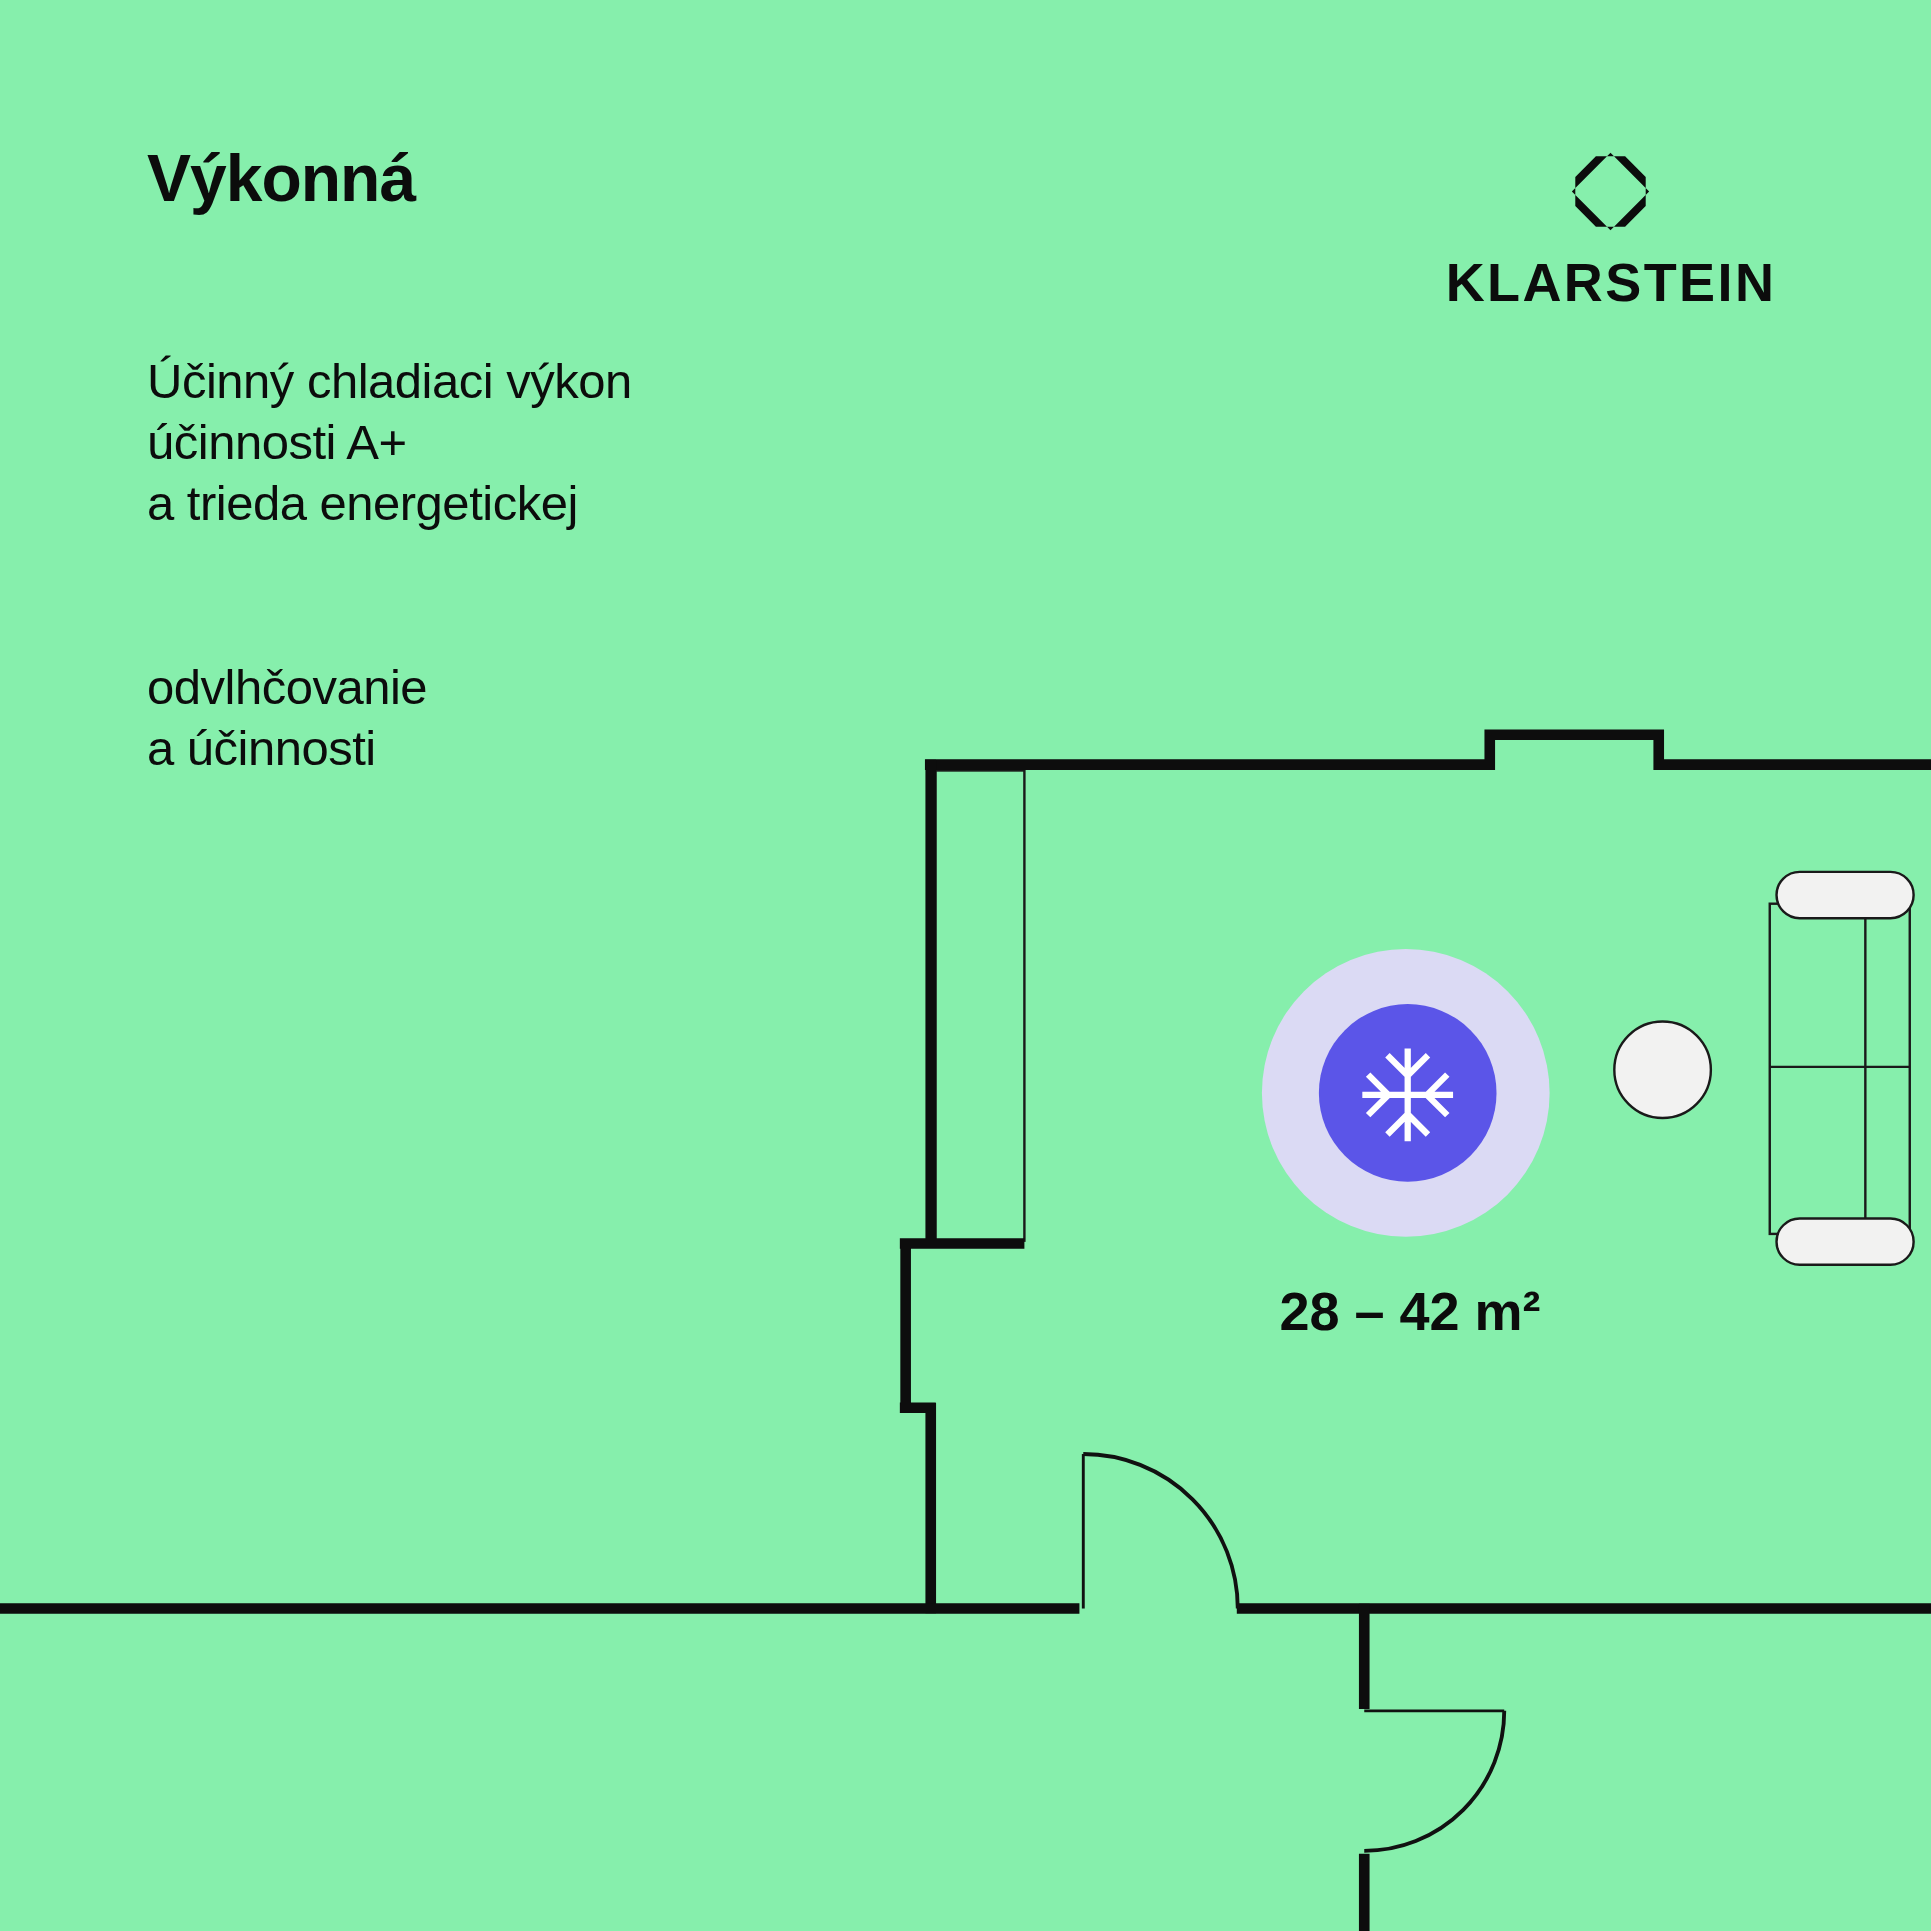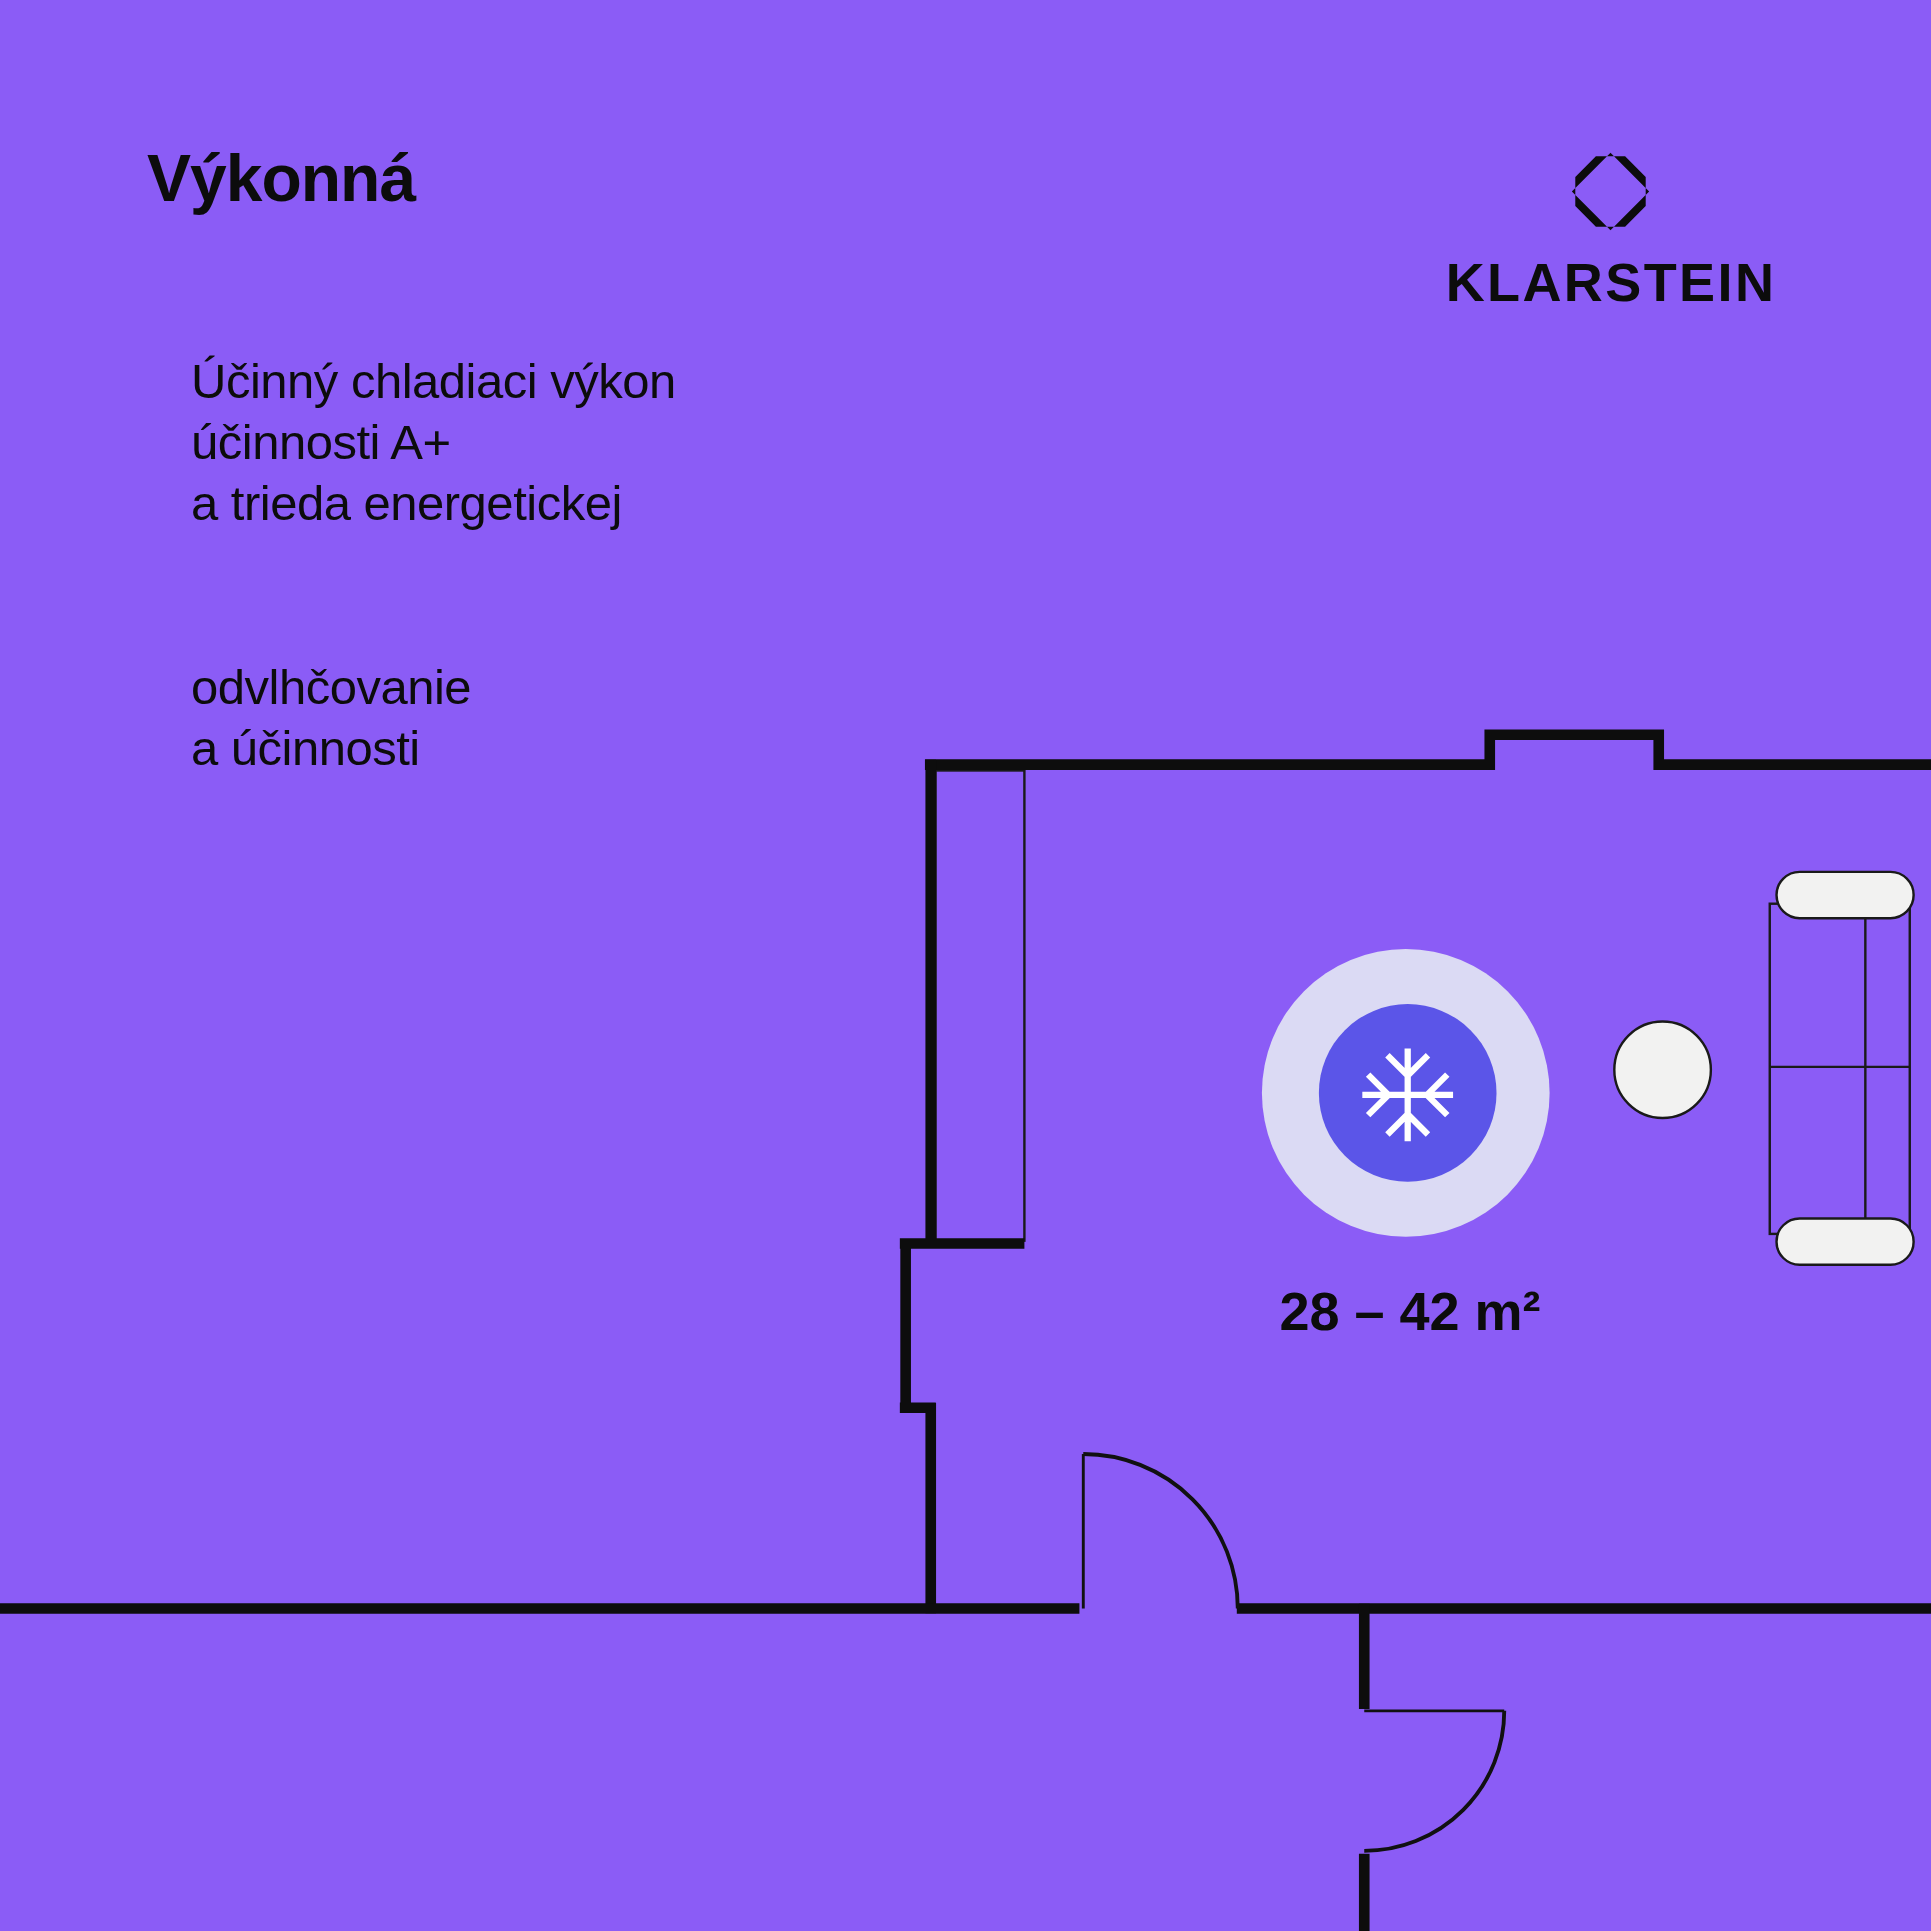--- a/index.html
+++ b/index.html
@@ -1,27 +1,27 @@
 <!DOCTYPE html>
 <html><head>
 <meta charset="utf-8">
 <style>
   html,body { margin:0; padding:0; }
   .canvas {
     position:relative; width:1931px; height:1931px;
-    background:#8b5cf6; overflow:hidden;
+    background:#86efac; overflow:hidden;
     font-family:"Liberation Sans", sans-serif; color:#0c0c0c;
   }
   .page-title {
     position:absolute; left:147px; top:143px;
     font-size:66px; font-weight:700; letter-spacing:-1px; line-height:70px;
   }
   .para {
     position:absolute; left:147px;
-    font-size:49px; font-weight:400; line-height:61px; letter-spacing:-0.5px;margin-left:44px;
+    font-size:49px; font-weight:400; line-height:61px; letter-spacing:-0.5px;
   }
   .para-1 { top:351px; }
   .para-2 { top:657px; }
   .para span { display:block; }
   .brand {
     position:absolute; left:1611px; top:151px; width:0; height:0;
   }
   .brand-icon {
     position:absolute; left:-40px; top:0; width:79px; height:81px;
   }

